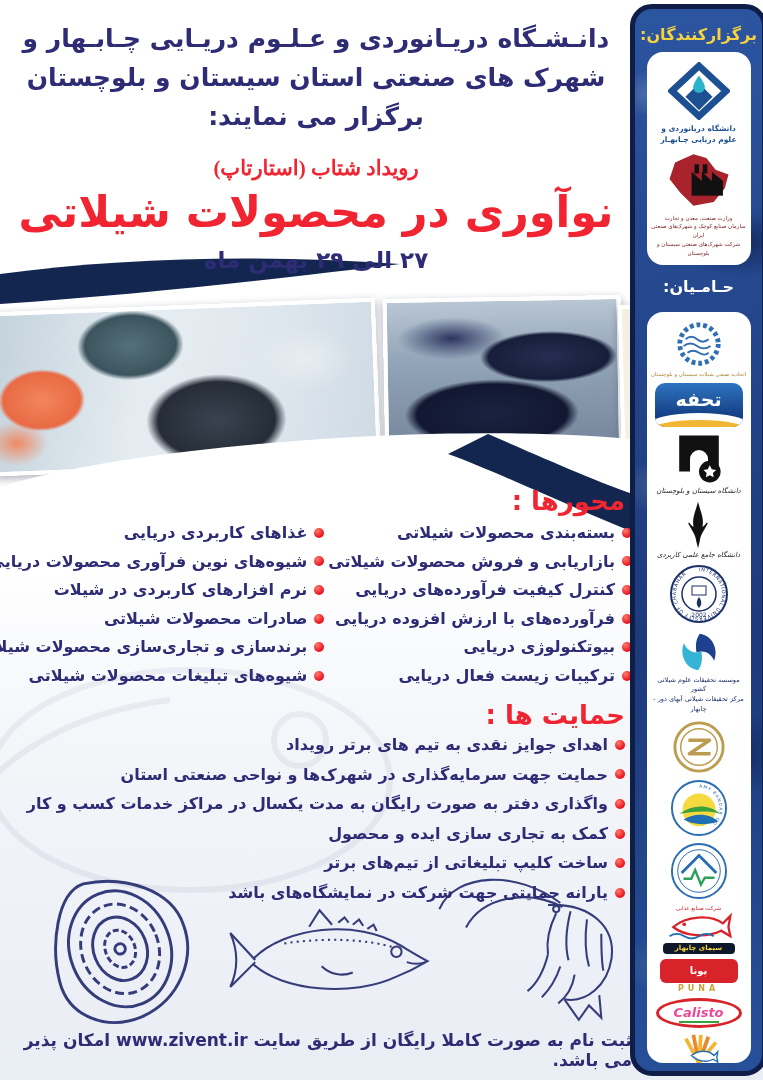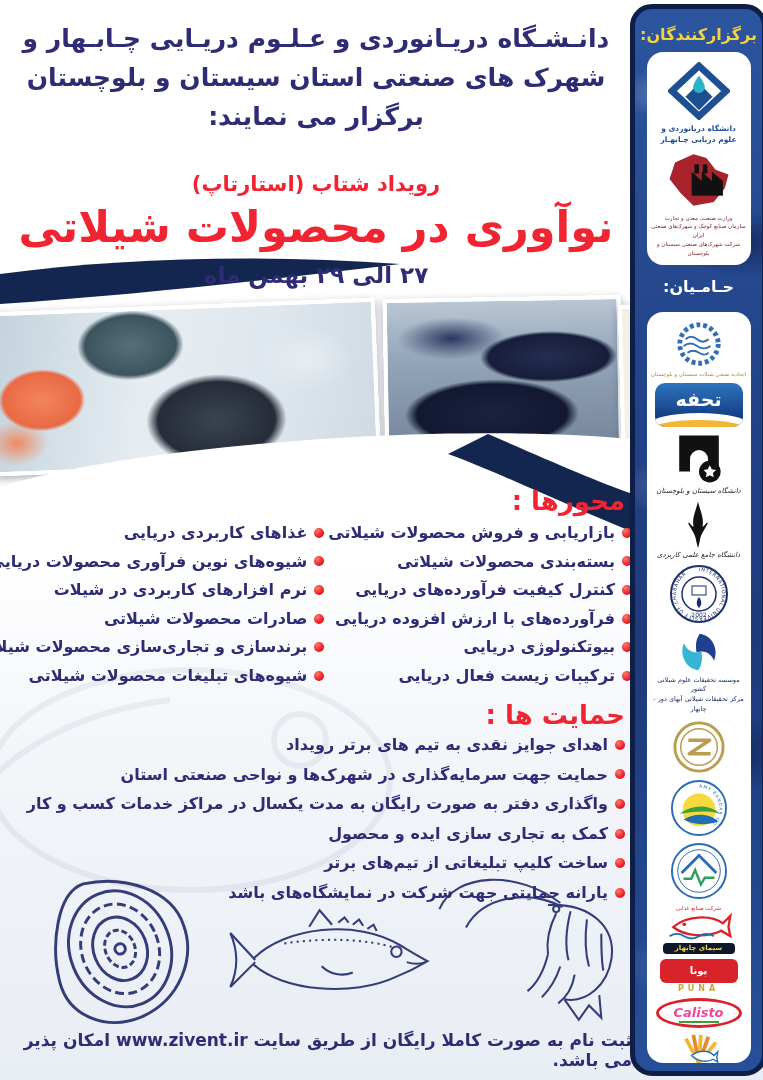--- a/index.html
+++ b/index.html
@@ -3,21 +3,21 @@
 <meta charset="utf-8">
 <style>
   html,body{margin:0;padding:0;background:#888;}
   .poster{position:relative;width:763px;height:1080px;margin:0 auto;overflow:hidden;
     background:linear-gradient(180deg,#ffffff 0%,#ffffff 52%,#f3f5f9 70%,#e9edf4 100%);
     font-family:"DejaVu Sans",sans-serif;}
   .wm{position:absolute;opacity:.06;z-index:0;}
   
   .hdr{position:absolute;top:20px;left:0;width:632px;text-align:center;direction:rtl;z-index:3;}
   .h-line{color:#2e2c75;font-weight:bold;font-size:25px;line-height:1.55;}
-  .h-event{color:#f02531;font-weight:bold;font-size:21px;margin-top:36px;}
+  .h-event{color:#f02531;font-weight:bold;font-size:21px;margin-top:20px;font-family:Liberation Serif, serif;}
   .h-title{color:#f02531;font-weight:bold;font-size:43px;margin-top:6px;letter-spacing:-1px;}
   .h-date{color:#2e2c75;font-weight:bold;font-size:23px;margin-top:10px;text-align:center;}
   
   .photos{position:absolute;top:295px;left:0;width:763px;height:178px;z-index:1;}
   .photo{position:absolute;border:4px solid #fff;box-shadow:0 3px 8px rgba(20,30,60,.35);}
   .photo-l{left:-8px;top:10px;width:378px;height:156px;transform:rotate(-2.2deg);
     background:
      radial-gradient(70px 50px at 12% 55%,#f2855c 0%,#e96a44 55%,rgba(0,0,0,0) 62%),
      radial-gradient(50px 36px at 5% 82%,#ef8a63 0%,rgba(0,0,0,0) 62%),
      radial-gradient(95px 62px at 36% 22%,#55707c 0%,#3c545e 48%,rgba(0,0,0,0) 56%),
@@ -135,25 +135,25 @@
   <svg class="swoosh-br" viewBox="0 0 185 125" preserveAspectRatio="none">
     <path d="M40 6 C100 32 150 54 185 66 L185 104 C120 78 50 44 0 26 Z" fill="#13264f"></path>
   </svg>
 
   <div class="sec-title" style="top:486px">محورها :</div>
   <div class="t-cols">
     <div class="t-col">
 
     <div class="item">
           <span class="dot"></span>
+          <span>بسته‌بندی محصولات شیلاتی</span>
+        </div>
+        <div class="item">
+          <span class="dot"></span>
           <span>بازاریابی و فروش محصولات شیلاتی</span>
-        </div>
-        <div class="item">
-          <span class="dot"></span>
-          <span>بسته‌بندی محصولات شیلاتی</span>
         </div>
         <div class="item">
           <span class="dot"></span>
           <span>کنترل کیفیت فرآورده‌های دریایی</span>
         </div>
         <div class="item">
           <span class="dot"></span>
           <span>فرآورده‌های با ارزش افزوده دریایی</span>
         </div>
         <div class="item">

